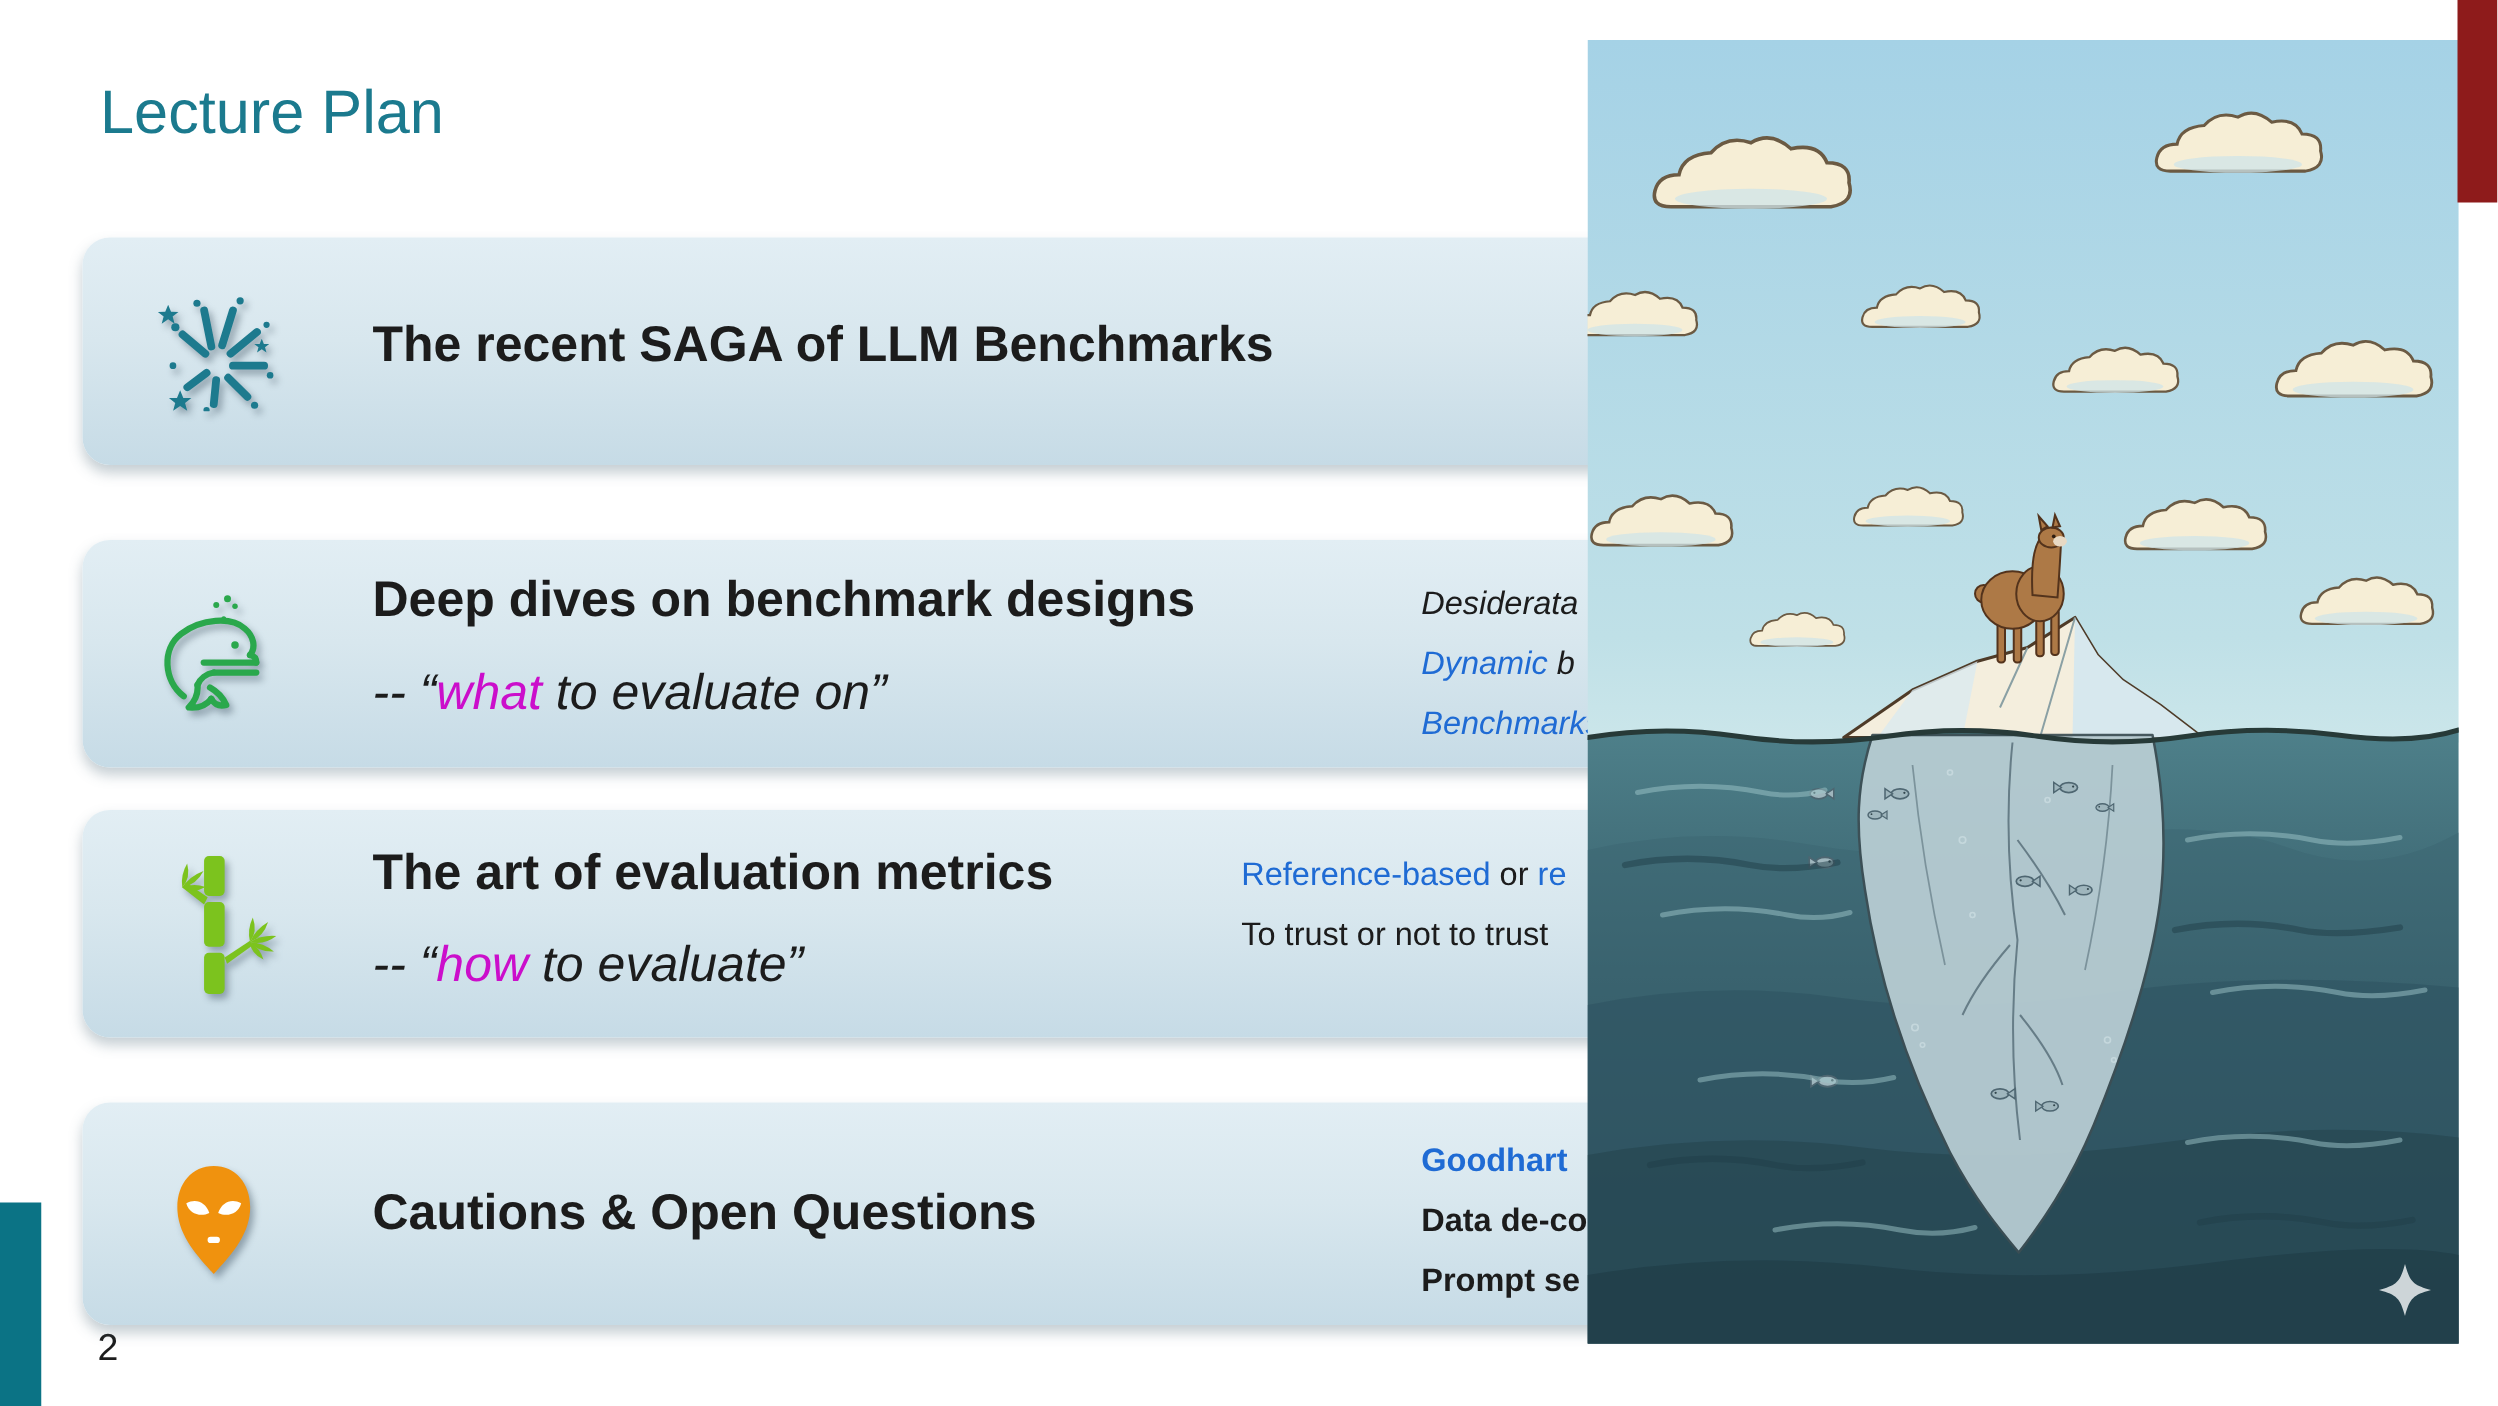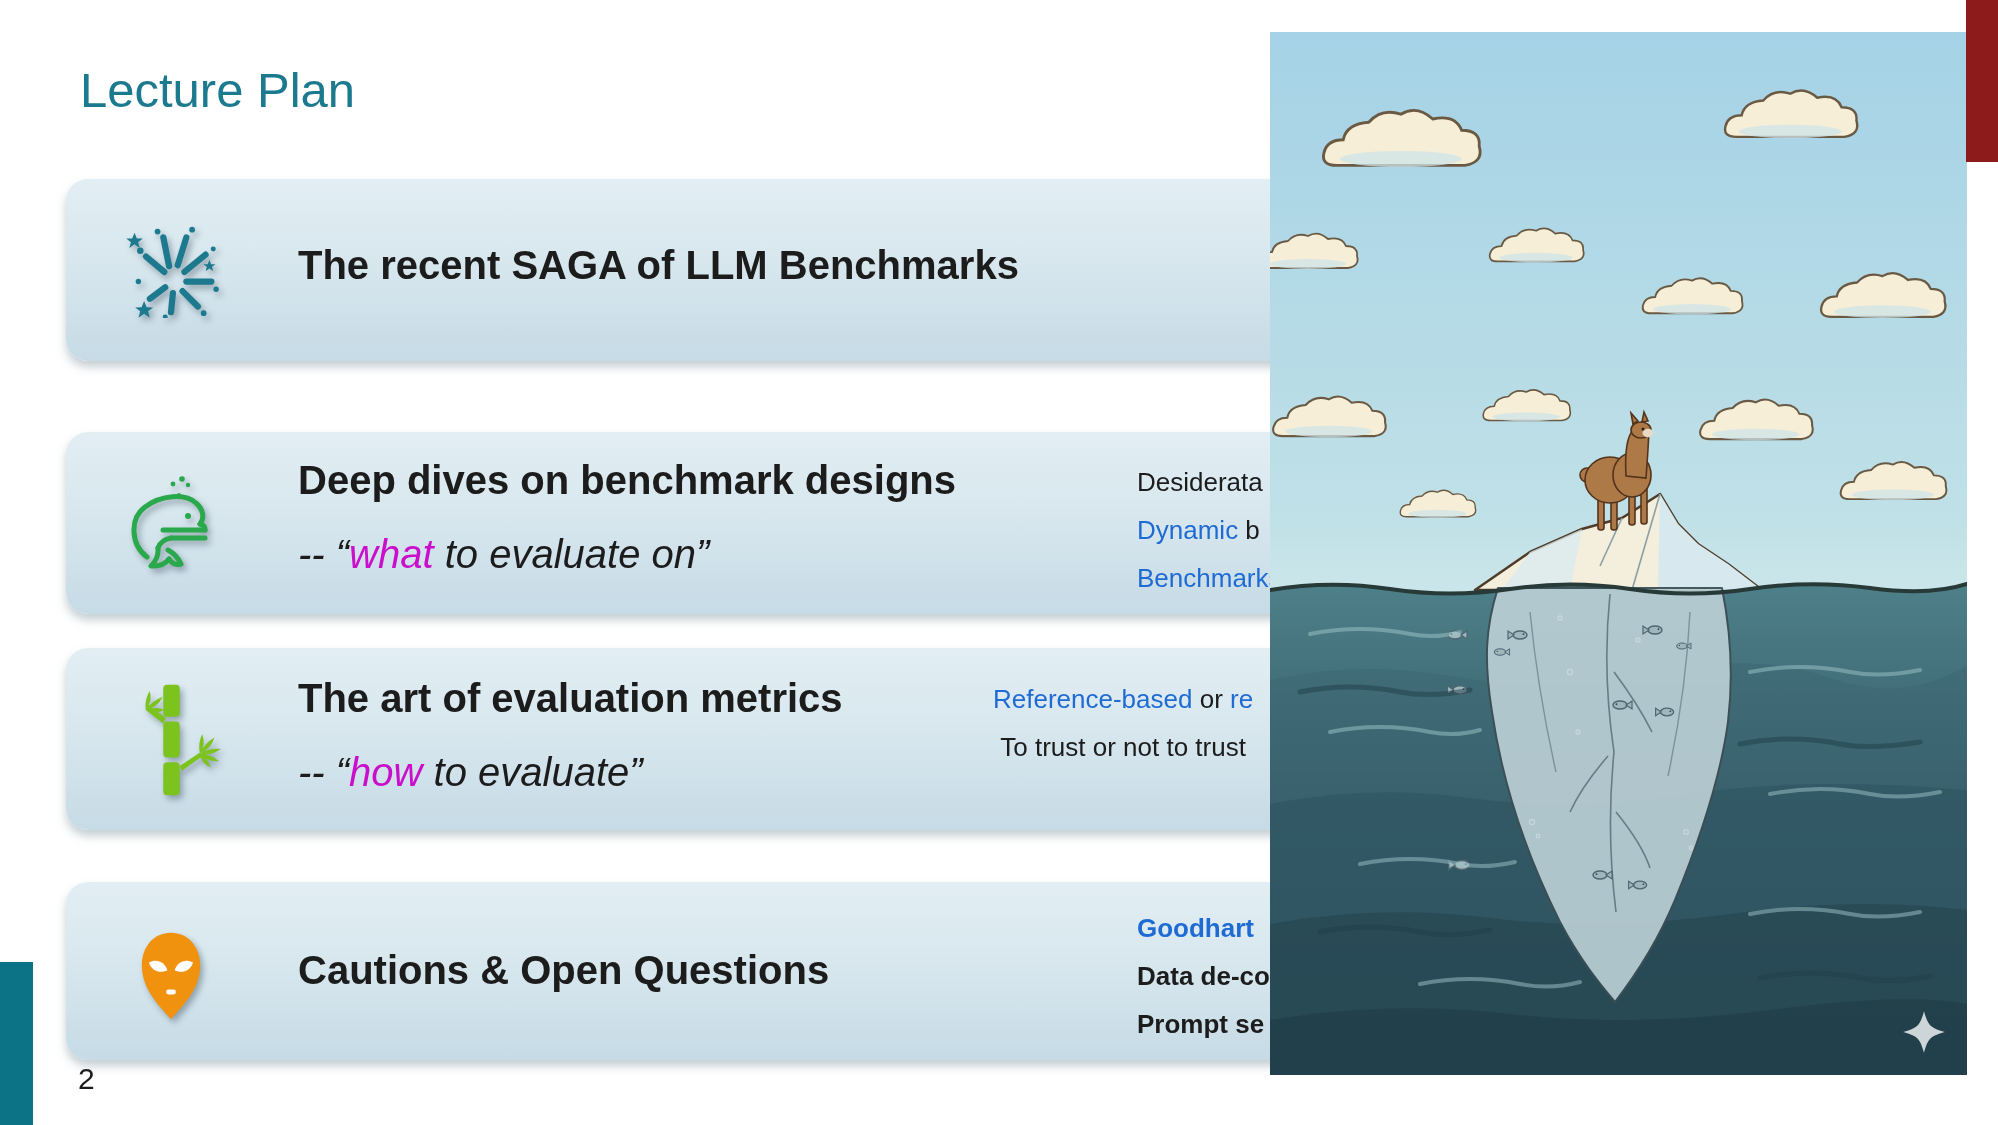--- a/index.html
+++ b/index.html
@@ -35,21 +35,21 @@
 
   .illustration{position:absolute;left:1270px;top:32px;width:697px;height:1043px;z-index:5;}
 </style>
 </head>
 <body>
 
 <div class="slide">
 
   <div class="page-title">Lecture Plan</div>
 
-  <div class="card" style="top:179px;">
+  <div class="card" style="top:190px;">
     <div class="icon" style="top:36px;height:110px;">
       <svg width="96" height="96" viewBox="0 0 100 100" style="color:var(--icon_fireworks)">
         <g stroke="currentColor" stroke-width="6.5" stroke-linecap="round" fill="none">
           <line x1="43" y1="52" x2="24" y2="36"></line>
           <line x1="48" y1="46" x2="42" y2="16"></line>
           <line x1="57" y1="45" x2="66" y2="16"></line>
           <line x1="64" y1="52" x2="86" y2="34"></line>
           <line x1="66" y1="62" x2="92" y2="62"></line>
           <line x1="62" y1="72" x2="78" y2="88"></line>
           <line x1="52" y1="74" x2="50" y2="94"></line>
@@ -89,28 +89,28 @@
           <circle cx="67" cy="43" r="3"></circle>
           <circle cx="58" cy="22" r="2"></circle>
           <circle cx="52" cy="11" r="2.4"></circle>
           <circle cx="61" cy="6" r="2.8"></circle>
           <circle cx="67" cy="12" r="2.2"></circle>
         </g>
       </svg>
     </div>
     <div class="title-line" style="top:22px;"><span class="seg-plain">Deep dives on benchmark designs</span></div>
     <div class="title-line italic" style="top:96px;"><span class="seg-plain">-- “</span><span class="seg-magenta">what</span><span class="seg-plain"> to evaluate on”</span></div>
-    <div class="details" style="left:1071px;top:26px;">
+    <div class="details" style="left:1071px;top:26px;font-style:italic;">
       <div class="detail-line"><span class="seg-plain">Desiderata</span></div>
       <div class="detail-line"><span class="seg-blue">Dynamic</span><span class="seg-plain"> b</span></div>
       <div class="detail-line"><span class="seg-blue">Benchmarks</span></div>
     </div>
   </div>
 
-  <div class="card" style="top:648px;text-align:center;">
+  <div class="card" style="top:648px;">
     <div class="icon" style="top:30px;height:122px;">
       <svg width="100" height="120" viewBox="0 0 100 124" style="color:var(--icon_bamboo)">
         <g fill="currentColor">
           <rect x="42" y="6" width="17" height="33" rx="4"></rect>
           <rect x="42" y="44" width="17" height="37" rx="4"></rect>
           <rect x="42" y="86" width="17" height="34" rx="4"></rect>
           <path d="M42,46 L24,32 l3,-4 L45,40 Z"></path>
           <g transform="translate(24,32)">
             <path transform="rotate(-70)" d="M0,0 Q9,-5 20,-3 Q10,4 0,0"></path>
             <path transform="rotate(-30)" d="M0,0 Q10,-5 22,-3 Q11,4 0,0"></path>

